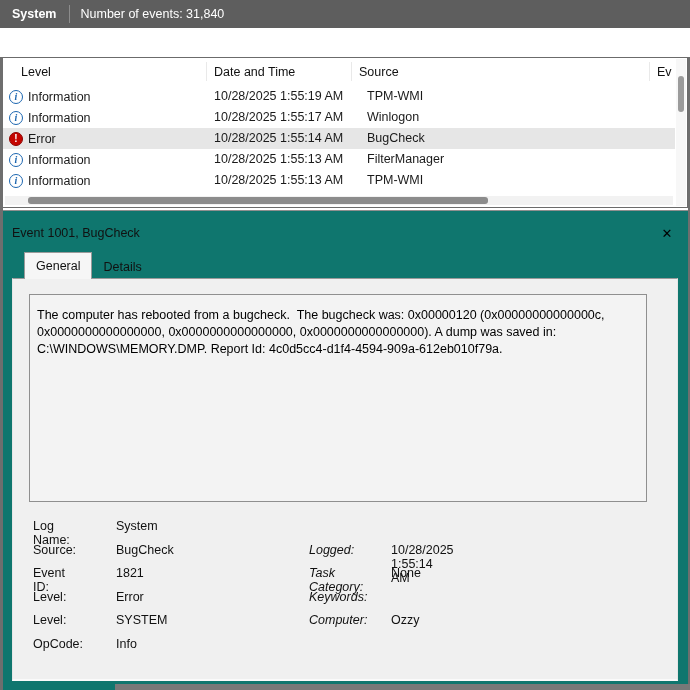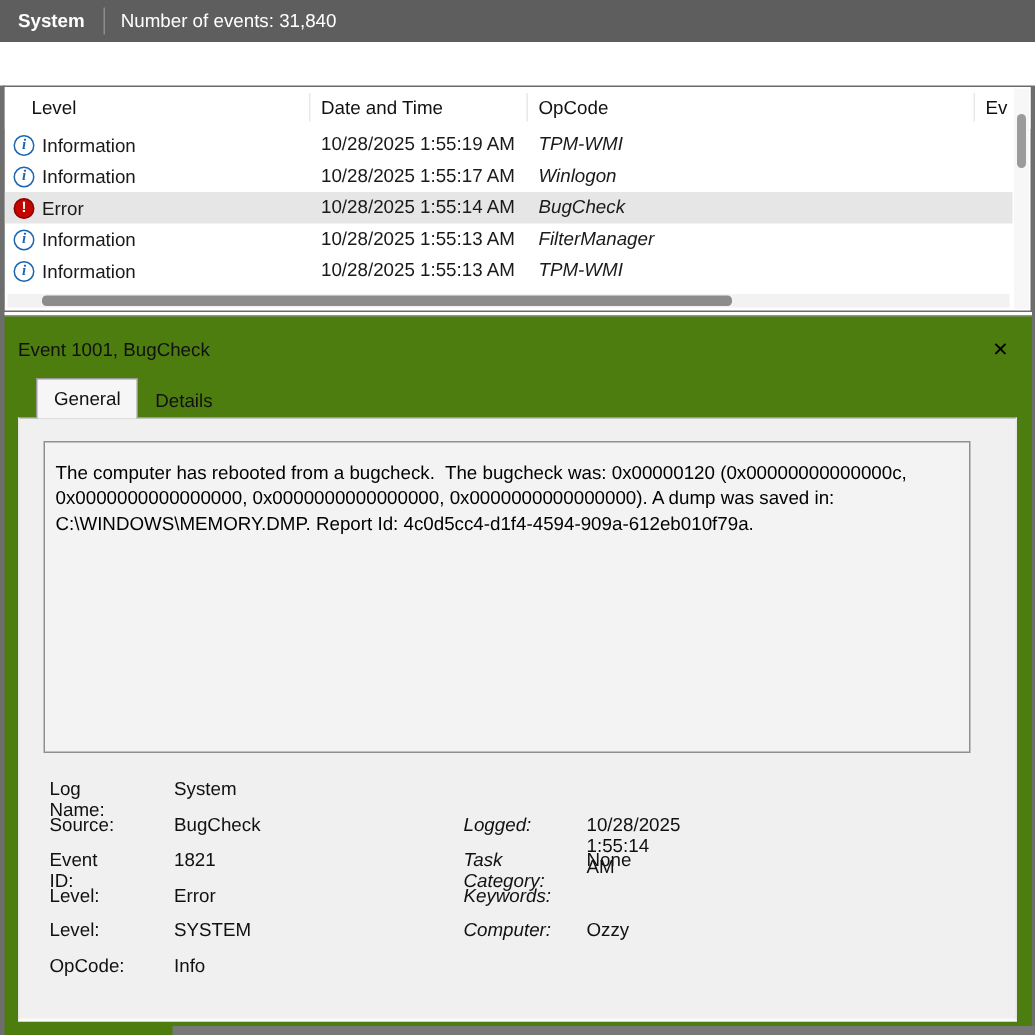--- a/index.html
+++ b/index.html
@@ -17,36 +17,36 @@
   .table-panel { position:absolute; left:2px; top:57px; width:686px; height:151px;
                  background:#fff; border:1px solid #6b6b6b; }
   .thead { position:absolute; left:0; top:0; width:100%; height:28px; background:#fff;padding-left:34px; }
   .thead .col { position:absolute; top:7px; color:#111; }
   .col-level { left:18px; } .col-date { left:211px; } .col-source { left:356px; } .col-ev { left:654px; }
   .hsep { position:absolute; top:4px; width:1px; height:19px; background:#e9e9e9; }
   .row { position:absolute; left:0; width:672px; height:21px; }
   .row.selected { background:#e6e6e6; }
   .cell-level { position:absolute; left:6px; top:0; height:21px; display:flex; align-items:center; gap:5px; }
   .cell-date  { position:absolute; left:211px; top:3px; }
-  .cell-source{ position:absolute; left:356px; top:3px;font-style:italic; }
+  .cell-source{ position:absolute; left:364px; top:3px; }
   .lvl-icon { width:14px; height:14px; border-radius:50%; display:inline-flex;
               align-items:center; justify-content:center; flex:0 0 14px;
               font-size:10px; line-height:10px; }
   .lvl-icon.info  { background:#fff; border:1px solid #1c66b0; color:#1c66b0;
                     font-family:"Liberation Serif","DejaVu Serif",serif; font-style:italic; font-weight:bold; }
   .lvl-icon.error { background:#c50500; border:1px solid #8c0300; color:#fff; font-weight:bold; }
 
   .vscroll { position:absolute; right:1px; top:1px; bottom:1px; width:10px; background:#f7f7f7; }
   .vthumb  { position:absolute; left:2px; top:17px; width:6px; height:36px; background:#9b9b9b; border-radius:3px; }
   .hscroll { position:absolute; left:2px; top:138px; width:668px; height:9px; background:#f2f2f2; }
   .hthumb  { position:absolute; left:23px; top:1px; width:460px; height:7px; background:#8c8c8c; border-radius:3px; }
 
   
   .detail-pane { position:absolute; left:0; top:210px; width:690px; height:480px;
-                 background:#4d7c0f; border-top:1px solid #8f8f8f; }
+                 background:#0f766e; border-top:1px solid #8f8f8f; }
   .detail-header { position:absolute; left:12px; top:12px; right:12px; height:22px; }
   .detail-title { position:absolute; left:0; top:3px; color:#111; }
   .close-btn { position:absolute; right:2px; top:1px; width:18px; height:18px;
                display:flex; align-items:center; justify-content:center;
                font-weight:bold; font-size:13px; color:#000; cursor:pointer; }
 
   .tabs { position:absolute; left:24px; top:42px; height:26px; display:flex; align-items:flex-end; }
   .tab { padding:4px 11px 5px 11px; color:#111; }
   .tab.active { background:#f6f6f6; border:1px solid #9a9a9a; border-bottom:none;
                 padding:6px 11px 6px 11px; position:relative; z-index:2; }
@@ -78,21 +78,21 @@
   <div class="titlebar">
     <span class="log-name">System</span>
     <span class="tdiv"></span>
     <span class="count">Number of events: 31,840</span>
   </div>
 
   <div class="table-panel">
     <div class="thead">
       <span class="col col-level">Level</span>
       <span class="col col-date">Date and Time</span>
-      <span class="col col-source">OpCode</span>
+      <span class="col col-source">Source</span>
       <span class="col col-ev">Ev</span>
       <span class="hsep" style="left:203px"></span>
       <span class="hsep" style="left:348px"></span>
       <span class="hsep" style="left:646px"></span>
     </div>
 
     <div class="row" style="top:28px">
       <span class="cell-level">
         <span class="lvl-icon info">i</span>
         <span>Information</span>

